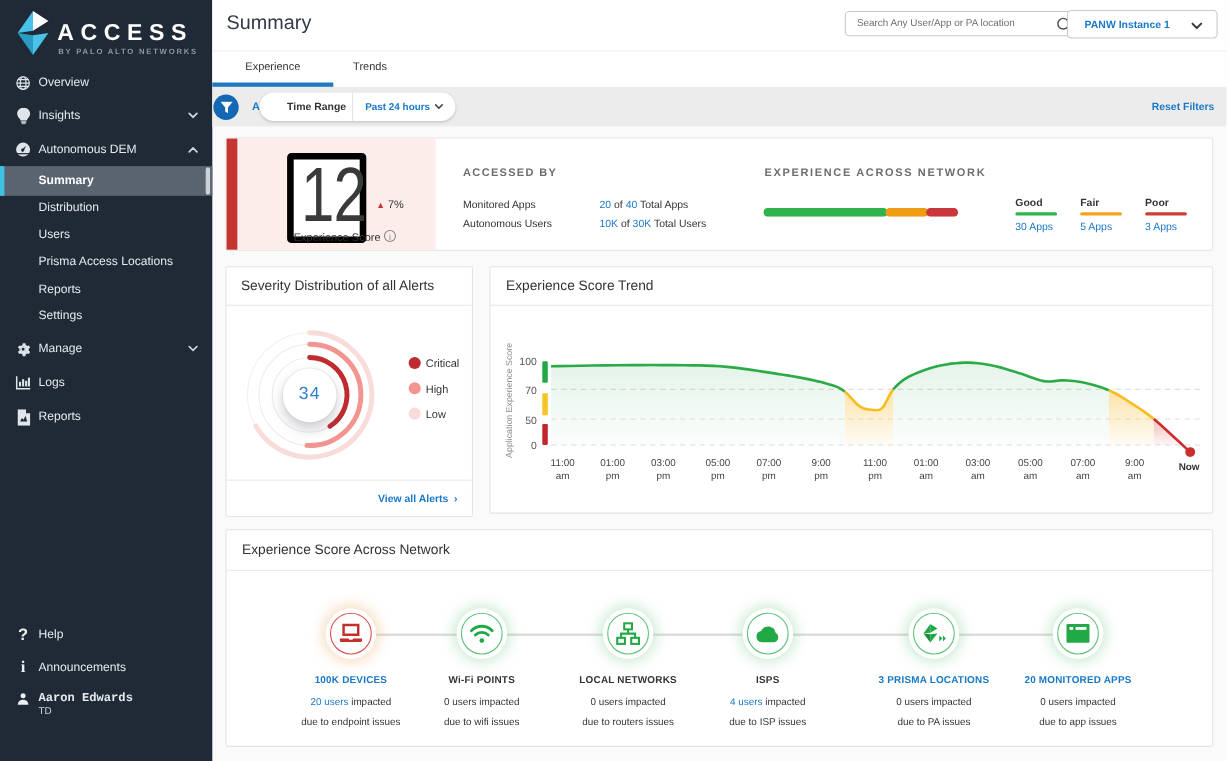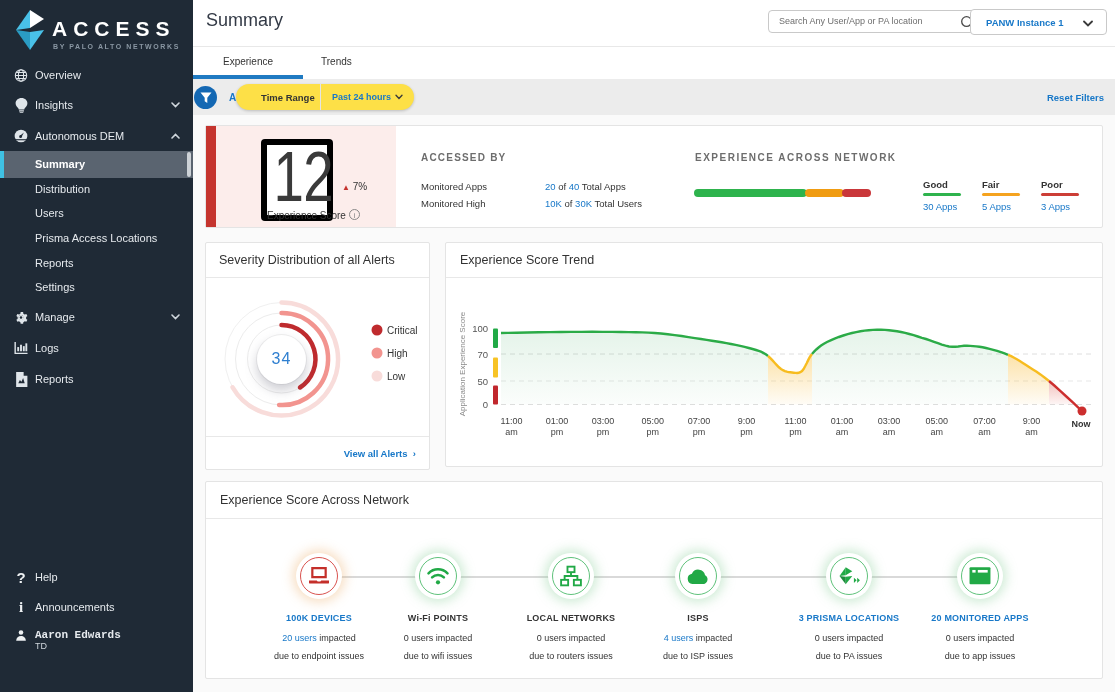--- a/index.html
+++ b/index.html
@@ -30,21 +30,21 @@
 
 #tabs { position:absolute; left:193px; top:47px; width:922px; height:32px; background:#fff; }
 #tabs .tab1 { position:absolute; left:30px; top:9px; font-size:10px; color:#333; }
 #tabs .tab2 { position:absolute; left:128px; top:9px; font-size:10px; color:#333; }
 #tabs .ul { position:absolute; left:0; top:28px; width:110px; height:4px; background:#1f7ac2; }
 
 
 #filterbar { position:absolute; left:193px; top:79px; width:922px; height:36px; background:#ececec; }
 #fcircle { position:absolute; left:1px; top:7px; width:23px; height:23px; border-radius:50%; background:#1468b3; }
 #fA { position:absolute; left:36px; top:13px; font-size:10px; color:#1878c8; font-weight:bold; }
-#fpill { position:absolute; left:43px; top:5px; width:178px; height:26px; background:#fde047; border-radius:13px; box-shadow:0 1px 3px rgba(0,0,0,0.2);text-align:right; }
+#fpill { position:absolute; left:43px; top:5px; width:178px; height:26px; background:#ffffff; border-radius:13px; box-shadow:0 1px 3px rgba(0,0,0,0.2);text-align:right; }
 #fpill .l { position:absolute; left:25px; top:8px; font-size:9.5px; color:#333; font-weight:bold; white-space:nowrap; }
 #fpill .sep { position:absolute; left:84px; top:0; width:1px; height:26px; background:#e4e4e4; }
 #fpill .r { position:absolute; left:96px; top:8px; font-size:9px; color:#1878c8; font-weight:bold; white-space:nowrap; }
 #fpill .c { position:absolute; left:159px; top:10px; }
 #resetf { position:absolute; right:11px; top:13px; font-size:9.5px; color:#1878c8; font-weight:bold; }
 
 
 .card { position:absolute; background:#fff; border:1px solid #e4e4e4; border-radius:2px; }
 .ctitle { font-size:12.5px; color:#333; white-space:nowrap; }
 
@@ -242,21 +242,21 @@
 <div class="card" id="scard">
   <div class="redbar"></div>
   <div class="pink"></div>
   <div id="scorebox">
       <div class="n">12</div>
     </div>
   <div id="s7"><span class="tri">▲</span> 7%</div>
   <div id="slabel">Experience Score<span class="info">i</span></div>
   <div class="sechead" id="accby">ACCESSED BY</div>
   <div id="marow1">Monitored Apps</div>
-  <div id="marow2">Monitored High</div>
+  <div id="marow2">Autonomous Users</div>
   <div id="mval1"><span class="blue">20</span> of <span class="blue">40</span> Total Apps</div>
   <div id="mval2"><span class="blue">10K</span> of <span class="blue">30K</span> Total Users</div>
   <div class="sechead" id="exphead">EXPERIENCE ACROSS NETWORK</div>
   <div id="stackbar">
     <svg width="177" height="8">
       <rect x="0" y="0" width="113" height="8" rx="4" fill="#2eb34d"></rect>
       <rect x="111" y="0" width="39" height="8" rx="4" fill="#f09c12"></rect>
       <rect x="148" y="0" width="29" height="8" rx="4" fill="#c9373a"></rect>
     </svg>
   </div>

